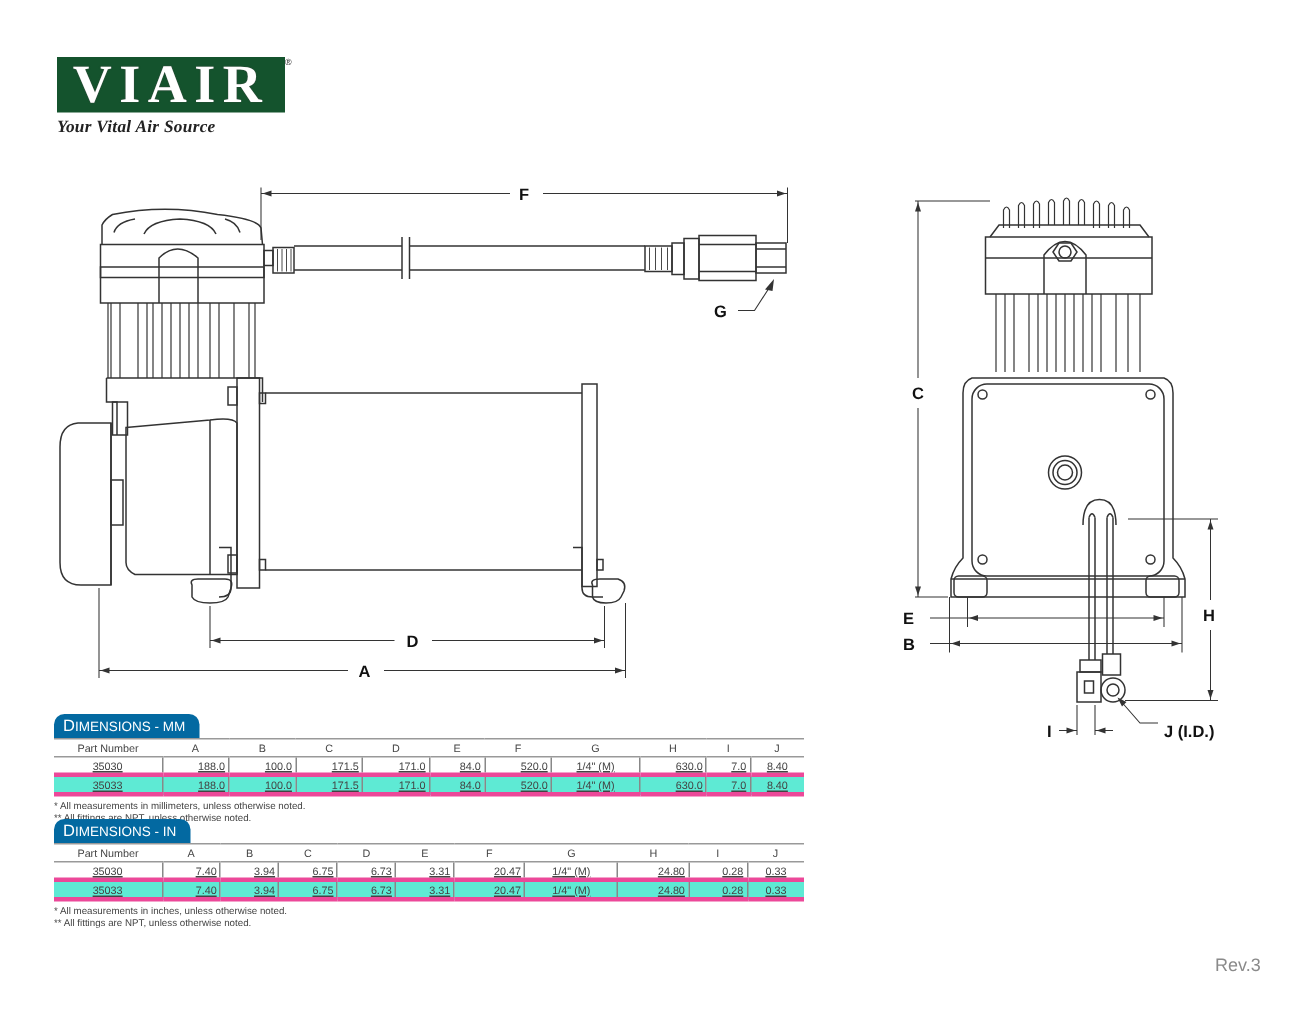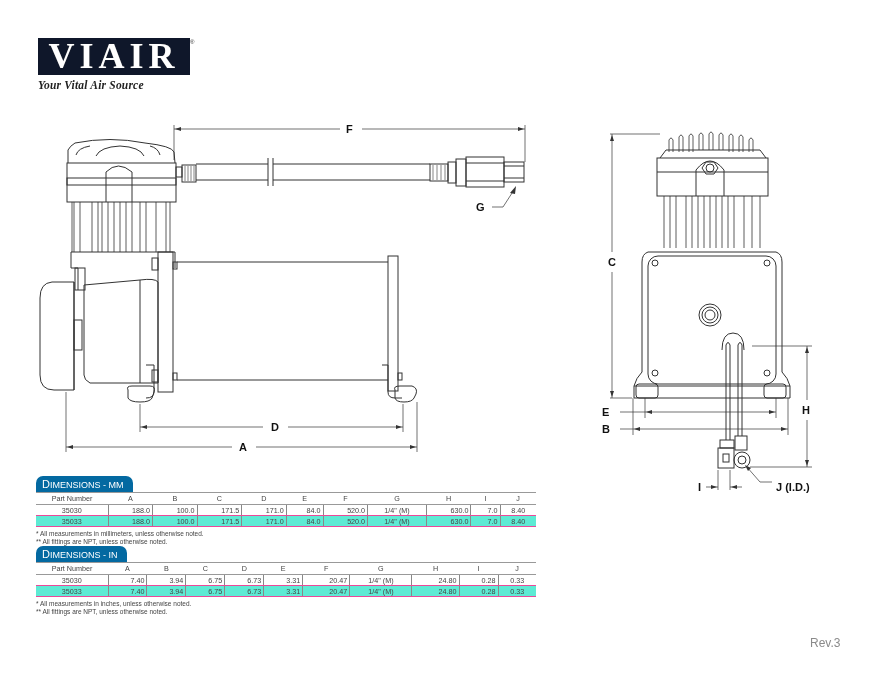--- a/index.html
+++ b/index.html
@@ -1,29 +1,29 @@
 <!DOCTYPE html>
 <html><head>
 <meta charset="utf-8">
 <style>
   html, body { margin:0; padding:0; background:#fff; }
   body { width:871px; height:673px; position:relative; overflow:hidden; font-family:"Liberation Sans", sans-serif; color:#222; }
   .logo { position:absolute; left:38px; top:38px; width:152px; }
-  .logo-box { background:#0f172a; height:37px; display:flex; align-items:center; justify-content:center; }
+  .logo-box { background:#14532d; height:37px; display:flex; align-items:center; justify-content:center; }
   .logo-word { color:#fff; font-family:"Liberation Serif", serif; font-weight:bold; font-size:36px; letter-spacing:5px; line-height:37px; text-shadow:0 0 1px #444; }
   .logo-reg { position:absolute; left:152px; top:1px; font-size:6px; color:#333; }
   .logo-tag { font-family:"Liberation Serif", serif; font-style:italic; font-weight:bold; font-size:11.5px; color:#222; margin-top:4px; letter-spacing:0.2px; }
   svg.drawing { position:absolute; left:0; top:0; }
   .dim-label { font-family:"Liberation Sans", sans-serif; font-weight:bold; font-size:11px; fill:#111; }
   .table-block { position:absolute; left:36px; width:500px; }
   .tab-header { display:inline-block; background:#0369a1; color:#fff; font-size:9px; padding:2px 10px 1px 6px; border-radius:7px 7px 0 0; height:13px; line-height:13px; }
   .tab-header .big { font-size:11px; }
   table { border-collapse:collapse; width:500px; font-size:7.2px; color:#444; }
   th { font-weight:normal; text-align:center; height:11px; border-top:1px solid #999; border-bottom:1px solid #999; padding:0; }
-  td { height:10px; padding:0 2px; text-align:right; border-right:1px solid #888; border-bottom:1px solid #ec4899; }
+  td { height:10px; padding:0 2px; text-align:right; border-right:1px solid #888; border-bottom:3px solid #ec4899;text-decoration:underline; }
   td.pn { text-align:center; }
   td.g { text-align:center; }
   tr.alt td { background:#5eead4; }
   td:last-child { border-right:none;text-align:center; }
   .notes { font-size:6.5px; color:#444; margin-top:3px; line-height:8px; }
   .rev { position:absolute; left:810px; top:636px; font-size:12px; color:#8a8a8a; }
 </style>
 </head>
 <body>
 

